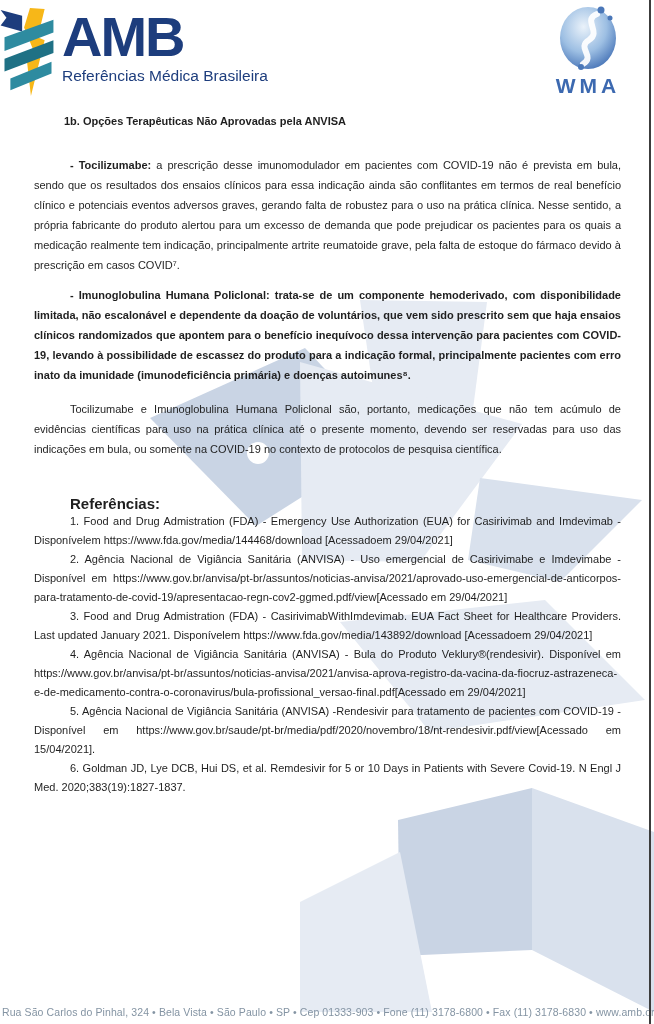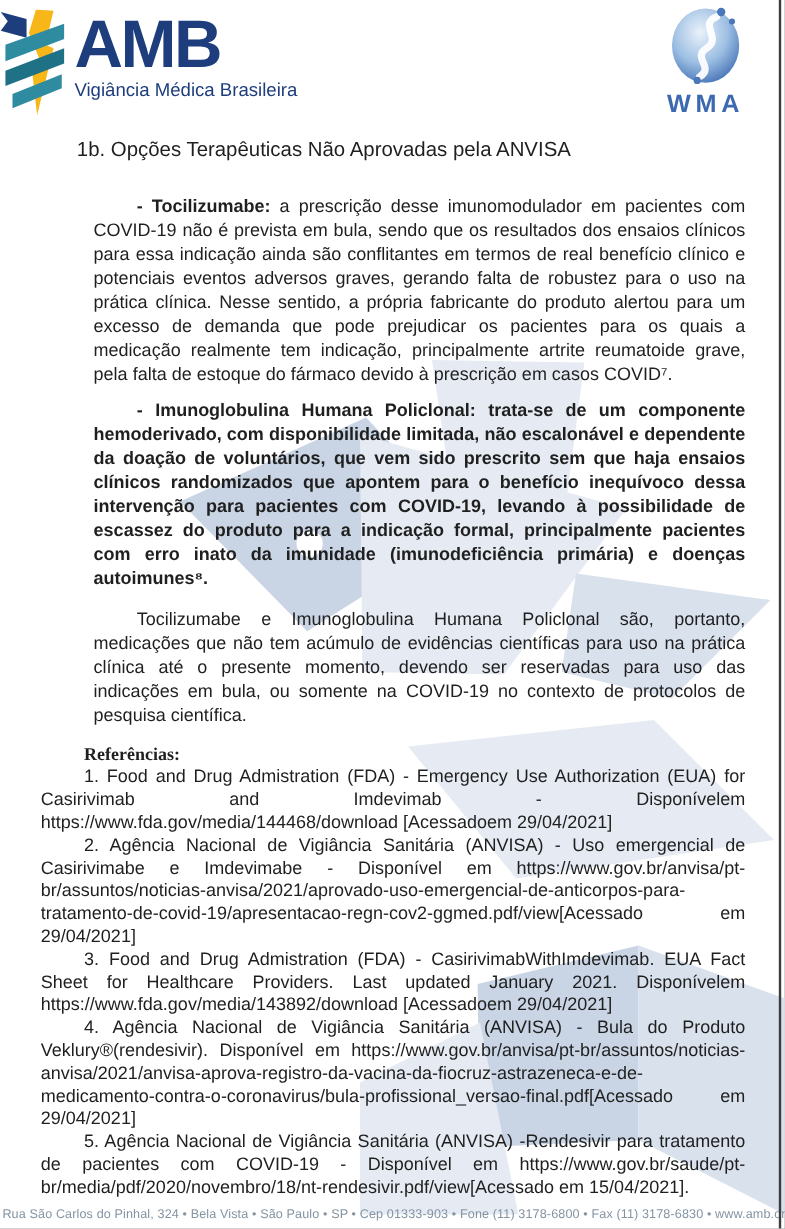--- a/index.html
+++ b/index.html
@@ -37,33 +37,33 @@
   }
   .wma-logo{position:absolute;right:28px;top:4px;width:76px;text-align:center;}
   .wma-name{
     font-weight:bold;font-size:21px;color:var(--wma_blue);
     letter-spacing:4px;margin-top:-2px;
   }
 
   
   .doc{padding:0 33px 0 34px;}
   .doc-title{
-    font-weight:normal;font-size:17px;margin-top:15px;text-indent:30px;
+    font-weight:bold;font-size:11px;margin-top:15px;text-indent:30px;
   }
   .para{
-    font-size:15px;line-height:20px;text-align:justify;text-indent:36px;margin-left:44px;
+    font-size:11px;line-height:20px;text-align:justify;text-indent:36px;
   }
   .para.p1{margin-top:28px;}
   .para.p2{margin-top:10px;font-weight:bold;}
   .para.p3{margin-top:14px;}
   .refs-heading{
-    font-weight:bold;font-size:15px;margin-top:14px;text-indent:36px;font-family:Liberation Serif, serif;
+    font-weight:bold;font-size:15px;margin-top:36px;text-indent:36px;
   }
   .ref{
-    font-size:15px;line-height:19px;text-align:justify;text-indent:36px;
+    font-size:11px;line-height:19px;text-align:justify;text-indent:36px;
     overflow-wrap:anywhere;
   }
 
   
   .footer{
     position:absolute;left:2px;right:8px;bottom:6px;z-index:2;
     font-size:10.5px;color:#8494a3;letter-spacing:0.1px;white-space:nowrap;
   }
 </style>
 </head>
@@ -92,21 +92,21 @@
       <div class="amb-logo">
         <svg class="amb-mark" viewBox="0 0 56 92" xmlns="http://www.w3.org/2000/svg">
           <polygon points="30,0 45,1 38,30 45,33 31,90 27,55 33,42 24,20" style="fill:var(--amb_yellow)"></polygon>
           <polygon points="22,8 0,2 6,10 0,18 22,24" style="fill:var(--amb_navy)"></polygon>
           <polygon points="4,30 54,12 54,25 4,44" style="fill:var(--amb_teal)"></polygon>
           <polygon points="4,52 54,33 54,46 4,65" style="fill:var(--amb_teal_dark)"></polygon>
           <polygon points="10,72 52,55 52,67 10,84" style="fill:var(--amb_teal)"></polygon>
         </svg>
         <div class="amb-textblock">
           <div class="amb-name">AMB</div>
-          <div class="amb-subtitle">Vigiância Médica Brasileira</div>
+          <div class="amb-subtitle">Referências Médica Brasileira</div>
         </div>
       </div>
 
       <div class="wma-logo">
         <svg width="72" height="68" viewBox="0 0 72 68" xmlns="http://www.w3.org/2000/svg">
           <defs>
             <radialGradient id="wmag" cx="42%" cy="32%" r="75%">
               <stop offset="0%" stop-color="#eaf2fa"></stop>
               <stop offset="55%" stop-color="#9dbfe3"></stop>
               <stop offset="100%" stop-color="#3f6db3"></stop>
@@ -131,17 +131,18 @@
 
       <p class="para p3"><span>Tocilizumabe e Imunoglobulina Humana Policlonal são, portanto, medicações que não tem acúmulo de evidências científicas para uso na prática clínica até o presente momento, devendo ser reservadas para uso das indicações em bula, ou somente na COVID-19 no contexto de protocolos de pesquisa científica.</span></p>
 
       <div class="refs-heading">Referências:</div>
 
       <p class="ref">1. Food and Drug Admistration (FDA) - Emergency Use Authorization (EUA) for Casirivimab and Imdevimab - Disponívelem https://www.fda.gov/media/144468/download [Acessadoem 29/04/2021]</p>
       <p class="ref">2. Agência Nacional de Vigiância Sanitária (ANVISA) - Uso emergencial de Casirivimabe e Imdevimabe - Disponível em https://www.gov.br/anvisa/pt-br/assuntos/noticias-anvisa/2021/aprovado-uso-emergencial-de-anticorpos-para-tratamento-de-covid-19/apresentacao-regn-cov2-ggmed.pdf/view[Acessado em 29/04/2021]</p>
       <p class="ref">3. Food and Drug Admistration (FDA) - CasirivimabWithImdevimab. EUA Fact Sheet for Healthcare Providers. Last updated January 2021. Disponívelem https://www.fda.gov/media/143892/download [Acessadoem 29/04/2021]</p>
       <p class="ref">4. Agência Nacional de Vigiância Sanitária (ANVISA) - Bula do Produto Veklury®(rendesivir). Disponível em https://www.gov.br/anvisa/pt-br/assuntos/noticias-anvisa/2021/anvisa-aprova-registro-da-vacina-da-fiocruz-astrazeneca-e-de-medicamento-contra-o-coronavirus/bula-profissional_versao-final.pdf[Acessado em 29/04/2021]</p>
       <p class="ref">5. Agência Nacional de Vigiância Sanitária (ANVISA) -Rendesivir para tratamento de pacientes com COVID-19 - Disponível em https://www.gov.br/saude/pt-br/media/pdf/2020/novembro/18/nt-rendesivir.pdf/view[Acessado em 15/04/2021].</p>
+      <p class="ref">6. Goldman JD, Lye DCB, Hui DS, et al. Remdesivir for 5 or 10 Days in Patients with Severe Covid-19. N Engl J Med. 2020;383(19):1827-1837.</p>
     </div>
   </div>
 
   <div class="footer">Rua São Carlos do Pinhal, 324 • Bela Vista • São Paulo • SP • Cep 01333-903 • Fone (11) 3178-6800 • Fax (11) 3178-6830 • www.amb.org.br</div>
 </div>
 
 </body></html>

